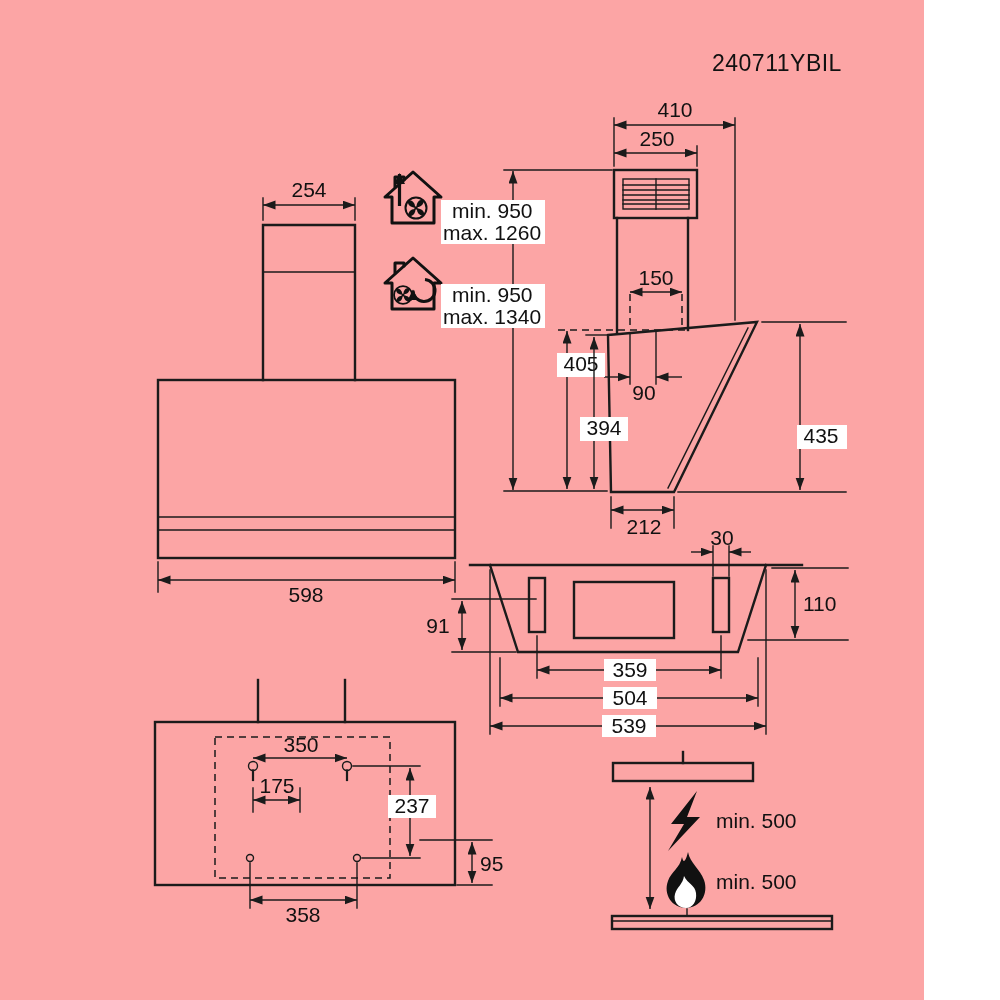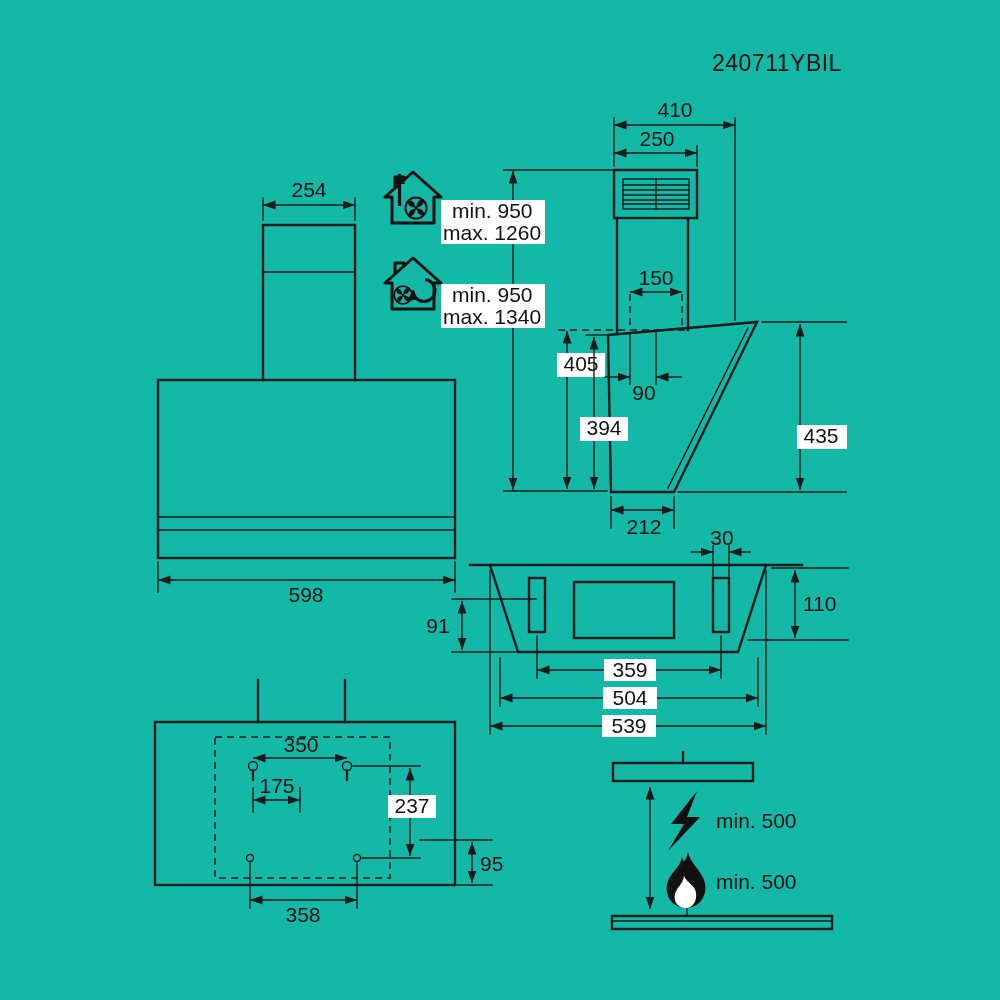--- a/index.html
+++ b/index.html
@@ -1,16 +1,16 @@
 <!DOCTYPE html>
 <html><head>
 <meta charset="utf-8">
 <style>
   html,body{margin:0;padding:0;background:#ffffff;}
-  .stage{position:relative;width:1000px;height:1000px;background:#14b8a6;overflow:hidden;}
+  .stage{position:relative;width:924px;height:1000px;background:#fca5a5;overflow:hidden;}
   svg{display:block;}
   .o  {fill:none;stroke:#1b1b1b;stroke-width:2.4;stroke-linecap:square;stroke-linejoin:miter;}
   .t  {fill:none;stroke:#1b1b1b;stroke-width:1.4;stroke-linecap:square;}
   .d  {fill:none;stroke:#1b1b1b;stroke-width:1.5;stroke-dasharray:7 5;}
   .dim{fill:none;stroke:#1b1b1b;stroke-width:1.4;}
   .ico{fill:none;stroke:#111;stroke-width:3;stroke-linejoin:round;stroke-linecap:round;}
   text{font-family:"Liberation Sans","DejaVu Sans",sans-serif;font-size:21px;fill:#111;}
   .model{font-size:23px;letter-spacing:.5px;}
   .wbg{fill:#fff;stroke:none;}
 </style>

